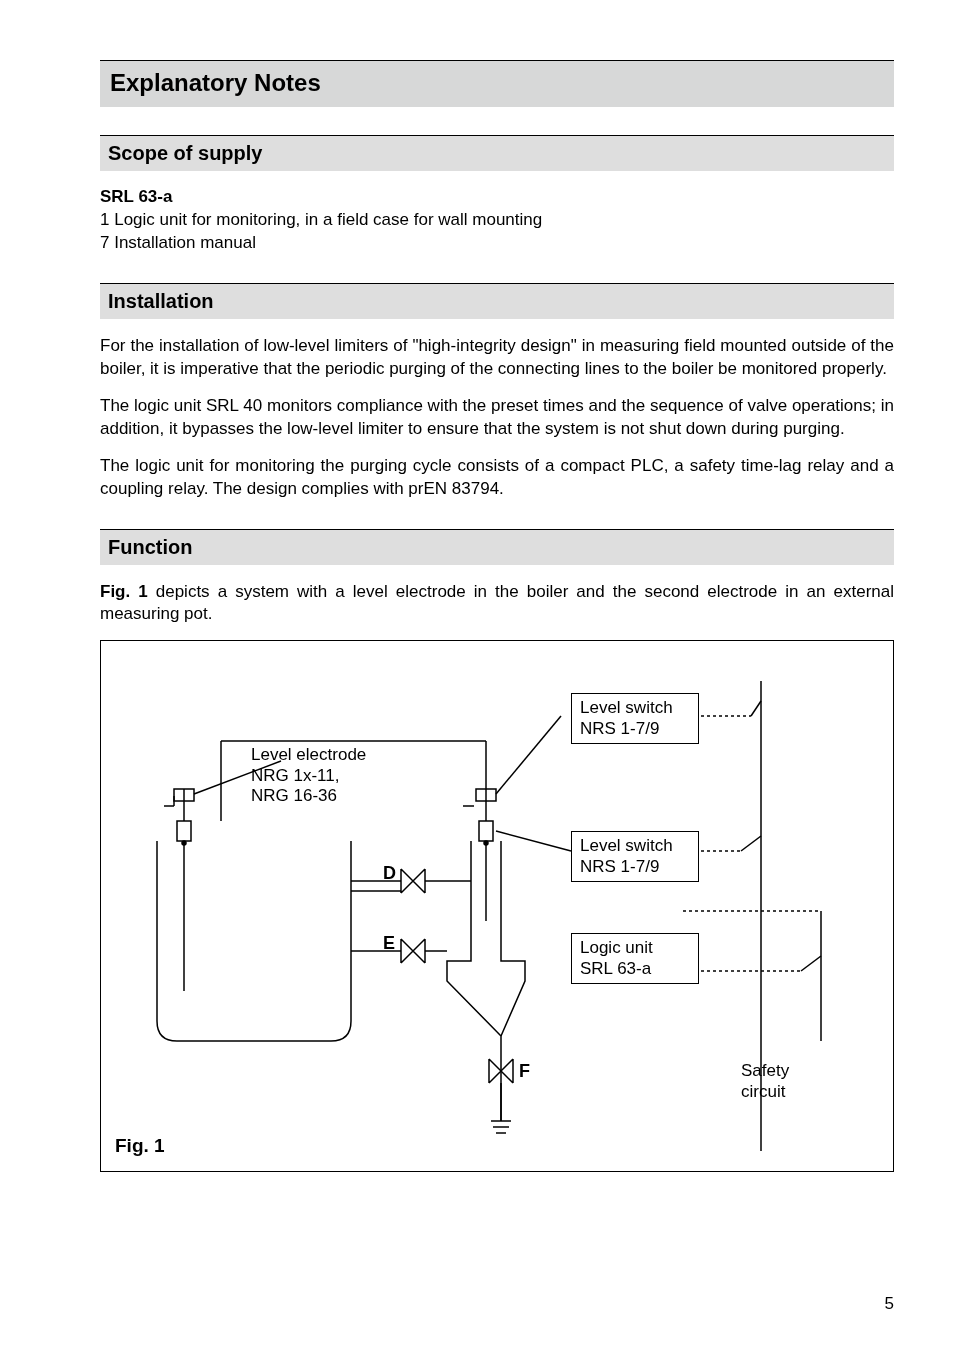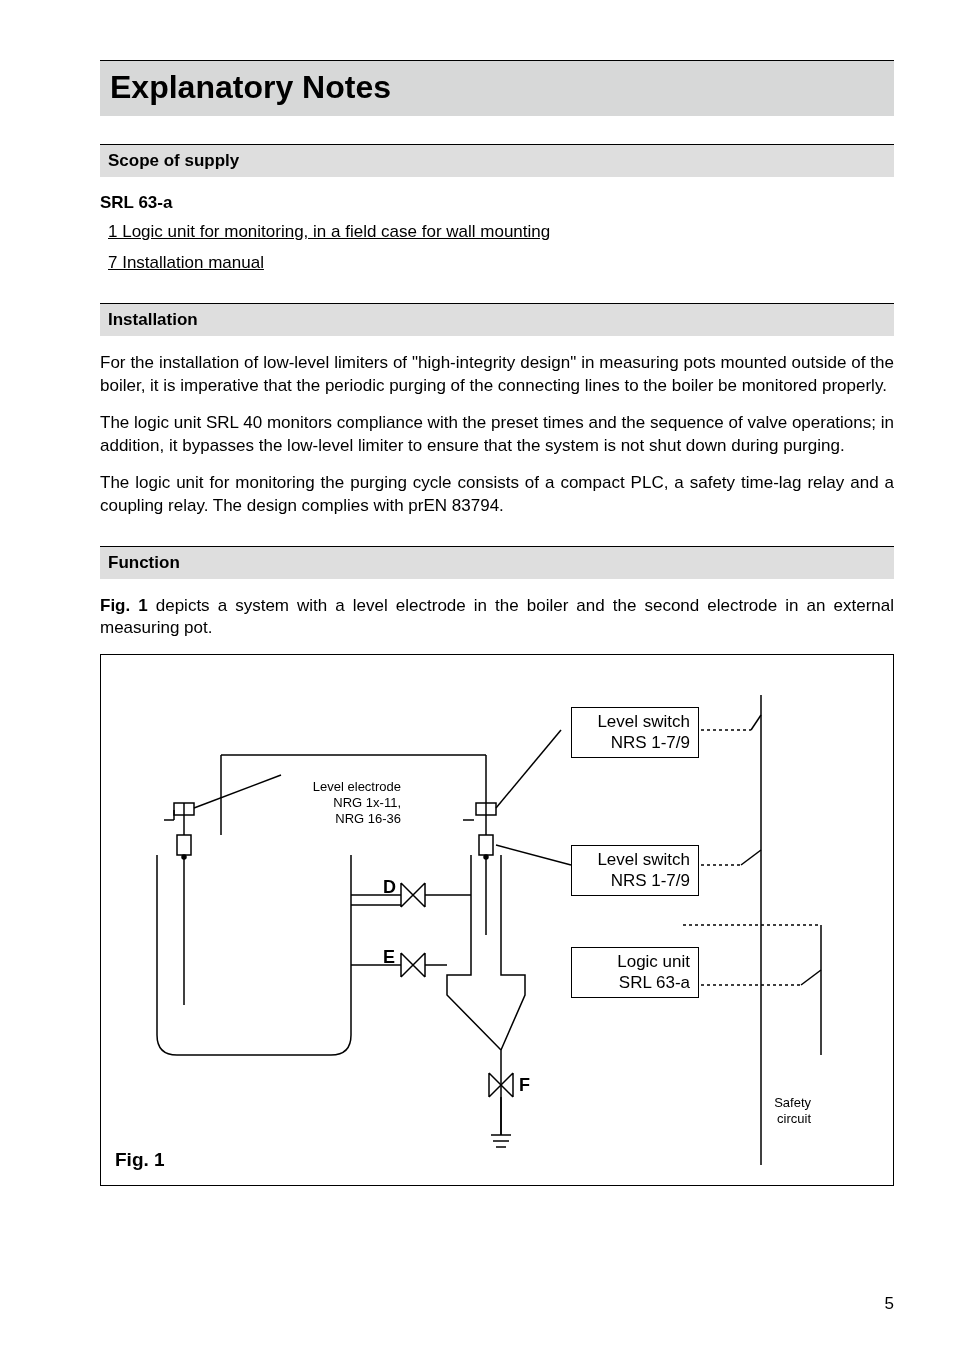--- a/index.html
+++ b/index.html
@@ -14,44 +14,44 @@
     position: relative;
   }
   .page {
     padding: 60px 60px 40px 100px;
   }
   .h1-bar {
     background: #d7d8d8;
     border-top: 1px solid #000;
     padding: 8px 10px 10px 10px;
     font-weight: bold;
-    font-size: 32px;
+    font-size: 24px;
     margin-bottom: 28px;
   }
   .h2-bar {
     background: #dedede;
     border-top: 1px solid #000;
     padding: 6px 8px 6px 8px;
     font-weight: bold;
-    font-size: 17px;
+    font-size: 20px;
     margin-bottom: 16px;
   }
   .section {
     margin-bottom: 28px;
   }
   .bold {
     font-weight: bold;
   }
   p, .line {
     font-size: 17px;
     line-height: 1.35;
     margin: 0 0 14px 0;
     text-align: justify;
   }
-  .line { margin: 8px; text-decoration: underline; }
+  .line { margin: 0; }
   .sub-head {
     font-weight: bold;
     font-size: 17px;
     margin-bottom: 2px;
   }
   .fig-box {
     border: 1px solid #000;
     position: relative;
     height: 530px;
     margin-top: 6px;
@@ -63,30 +63,29 @@
     font-weight: bold;
     font-size: 19px;
   }
   .page-num {
     position: absolute;
     right: 60px;
     bottom: 36px;
     font-size: 17px;
   }
   .dlabel {
-    font-size: 13px;
-    text-align: right;
+    font-size: 17px;
+    text-align: left;
     line-height: 1.2;
-    margin-top: 20px;
   }
   .box {
     border: 1px solid #000;
     background: #fff;
     font-size: 17px;
-    text-align: right;
+    text-align: left;
     line-height: 1.2;
     padding: 4px 8px;
   }
   svg { position: absolute; top: 0; left: 0; }
   .ann { position: absolute; }
 </style>
 </head>
 <body>
 
 <div class="page">
@@ -95,21 +94,21 @@
 
   <div class="section">
     <div class="h2-bar">Scope of supply</div>
     <div class="sub-head">SRL 63-a</div>
     <div class="line">1 Logic unit for monitoring, in a field case for wall mounting</div>
     <div class="line">7 Installation manual</div>
   </div>
 
   <div class="section">
     <div class="h2-bar">Installation</div>
-    <p>For the installation of low-level limiters of "high-integrity design" in measuring pots mounted outside of the boiler, it is imperative that the periodic purging of the connecting lines to the boiler be monitored properly.</p>
+    <p>For the installation of low-level limiters of "high-integrity design" in measuring field mounted outside of the boiler, it is imperative that the periodic purging of the connecting lines to the boiler be monitored properly.</p>
     <p>The logic unit SRL 40 monitors compliance with the preset times and the sequence of valve operations; in addition, it bypasses the low-level limiter to ensure that the system is not shut down during purging.</p>
     <p>The logic unit for monitoring the purging cycle consists of a compact PLC, a safety time-lag relay and a coupling relay. The design complies with prEN 83794.</p>
   </div>
 
   <div class="section">
     <div class="h2-bar">Function</div>
     <p>
       <span class="bold">Fig. 1</span><span> depicts a system with a level electrode in the boiler and the second electrode in an external measuring pot.</span>
     </p>
 

